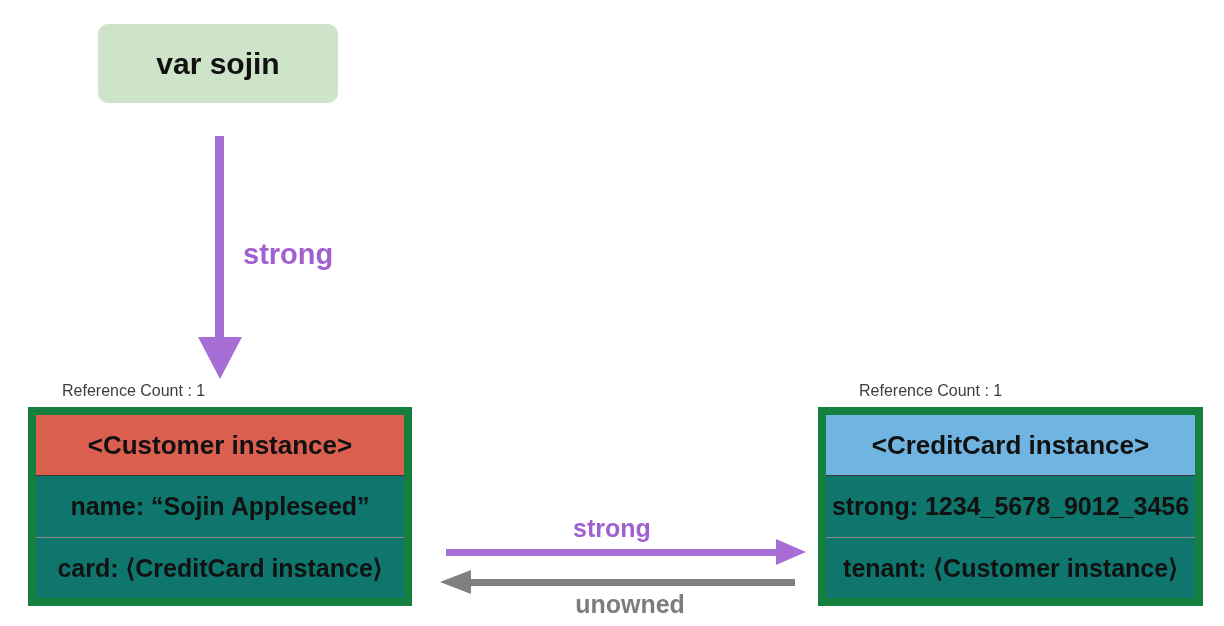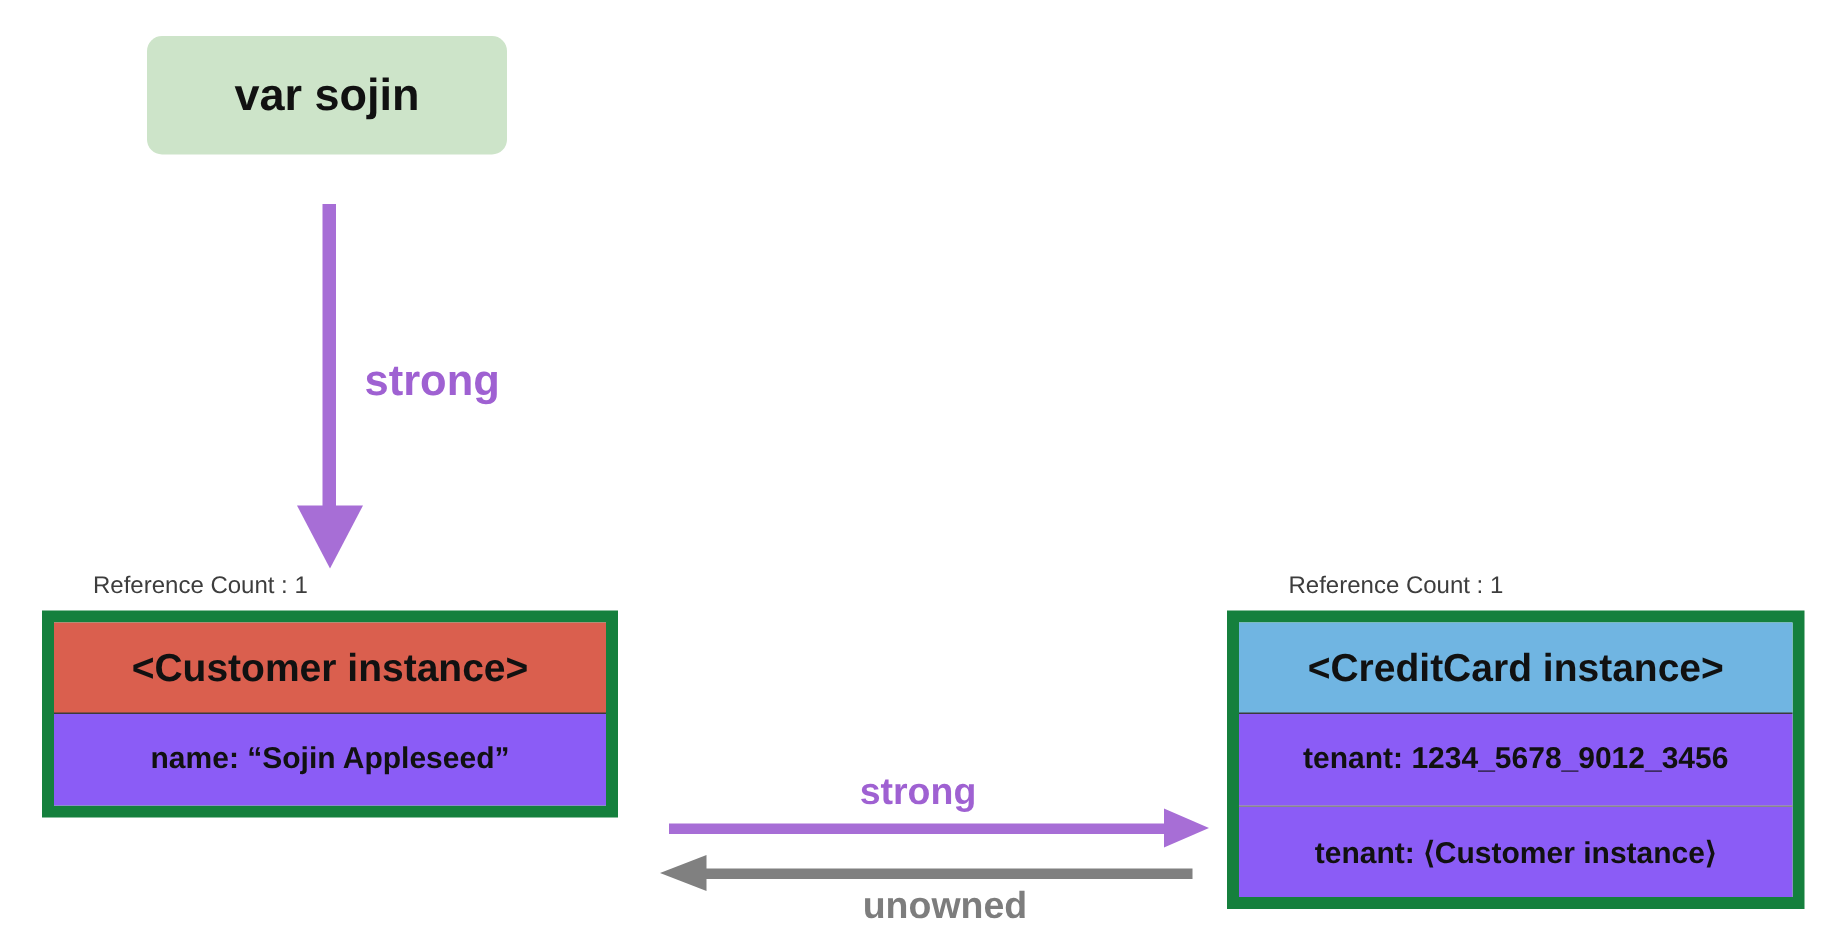--- a/index.html
+++ b/index.html
@@ -69,22 +69,22 @@
     height: 61px;
     display: flex; align-items: center; justify-content: center;
     font-size: 26px; font-weight: bold; color: #111111;
     border-bottom: 1px solid #3b3b3b;
   }
   .instance-table.customer   .instance-header { background: #da5f4e; }
   .instance-table.creditcard .instance-header { background: #70b5e2; }
   .instance-row {
     height: 61px;
     display: flex; align-items: center; justify-content: center;
-    font-size: 20px; font-weight: 600; color: #111111;
-    background: #8b5cf6;
+    font-size: 25px; font-weight: 600; color: #111111;
+    background: #0f766e;
   }
   .instance-row + .instance-row { border-top: 1px solid #8a8a8a; }
 
   
   .h-strong-shaft {
     position: absolute;
     left: 446px; top: 549px;
     width: 332px; height: 7px;
     background: #a76ed6;
   }
@@ -138,27 +138,28 @@
 
   <div class="v-arrow-shaft"></div>
   <div class="v-arrow-head"></div>
   <div class="v-strong-label">strong</div>
 
   <div class="ref-count left">Reference Count : 1</div>
 
   <div class="instance-table customer">
     <div class="instance-header">&lt;Customer instance&gt;</div>
     <div class="instance-row">name: “Sojin Appleseed”</div>
+    <div class="instance-row">card: ⟨CreditCard instance⟩</div>
   </div>
 
   <div class="ref-count right">Reference Count : 1</div>
 
   <div class="instance-table creditcard">
     <div class="instance-header">&lt;CreditCard instance&gt;</div>
-    <div class="instance-row">tenant: 1234_5678_9012_3456</div>
+    <div class="instance-row">strong: 1234_5678_9012_3456</div>
     <div class="instance-row">tenant: ⟨Customer instance⟩</div>
   </div>
 
   <div class="h-strong-label">strong</div>
   <div class="h-strong-shaft"></div>
   <div class="h-strong-head"></div>
 
   <div class="h-unowned-shaft"></div>
   <div class="h-unowned-head"></div>
   <div class="h-unowned-label">unowned</div>

